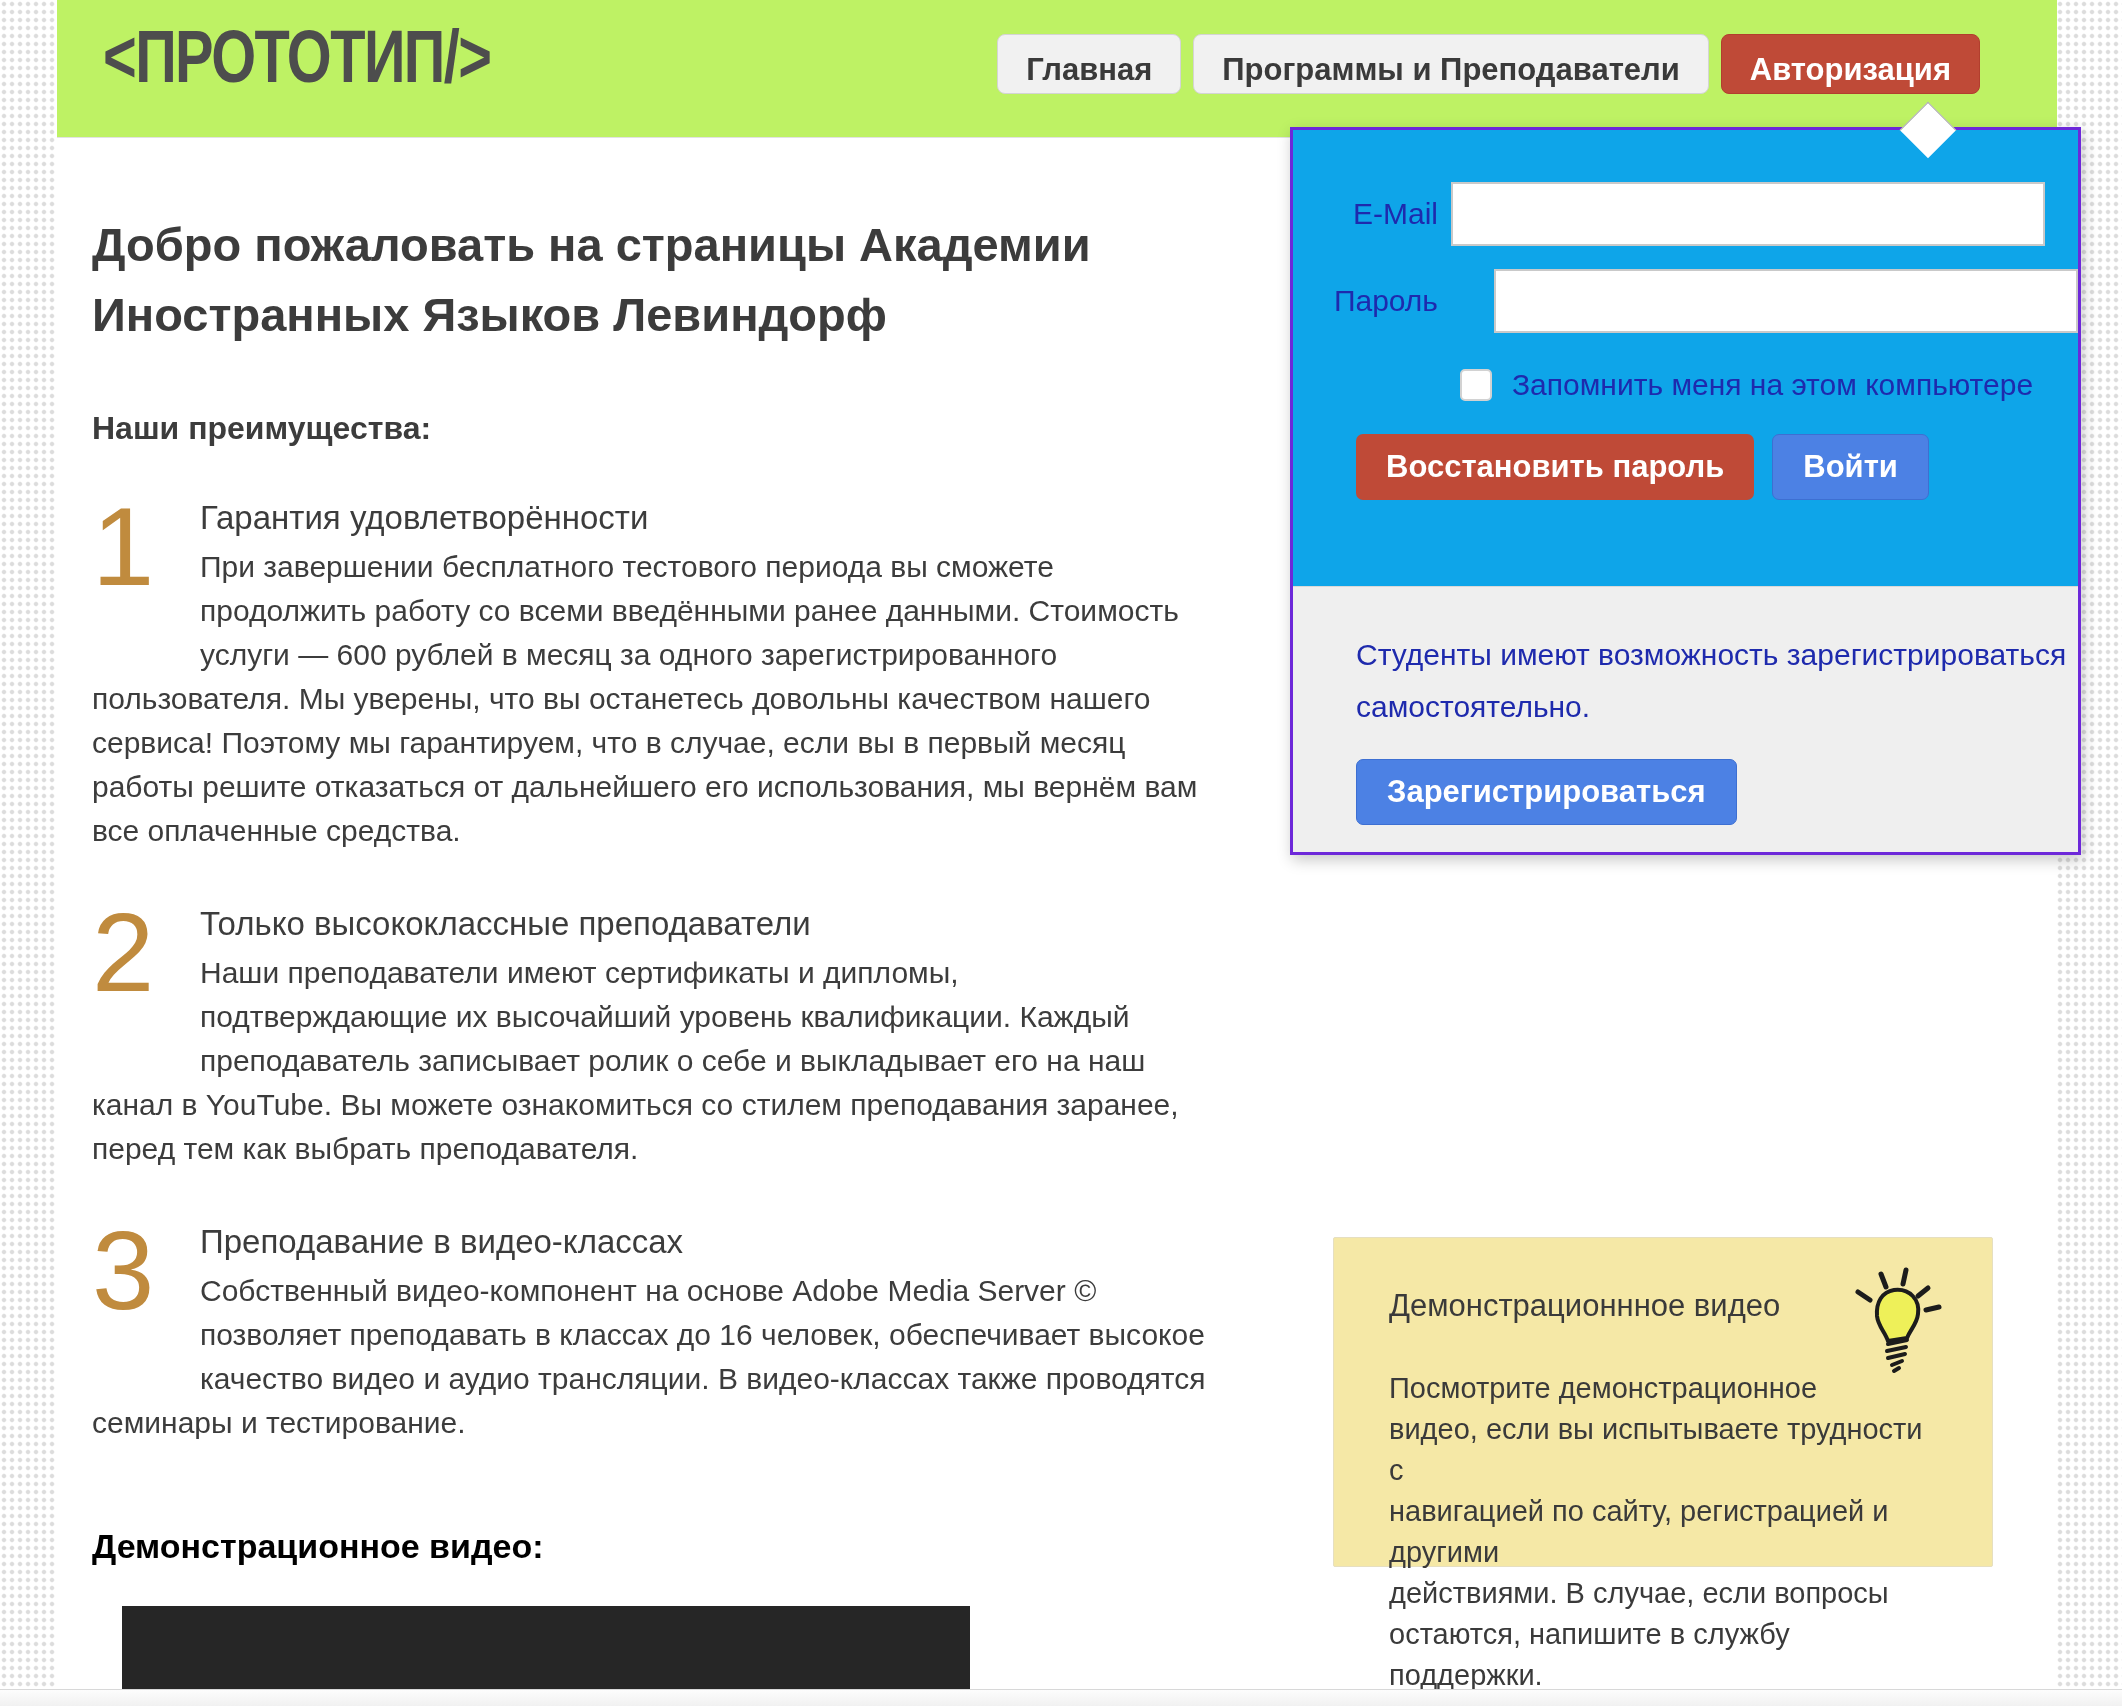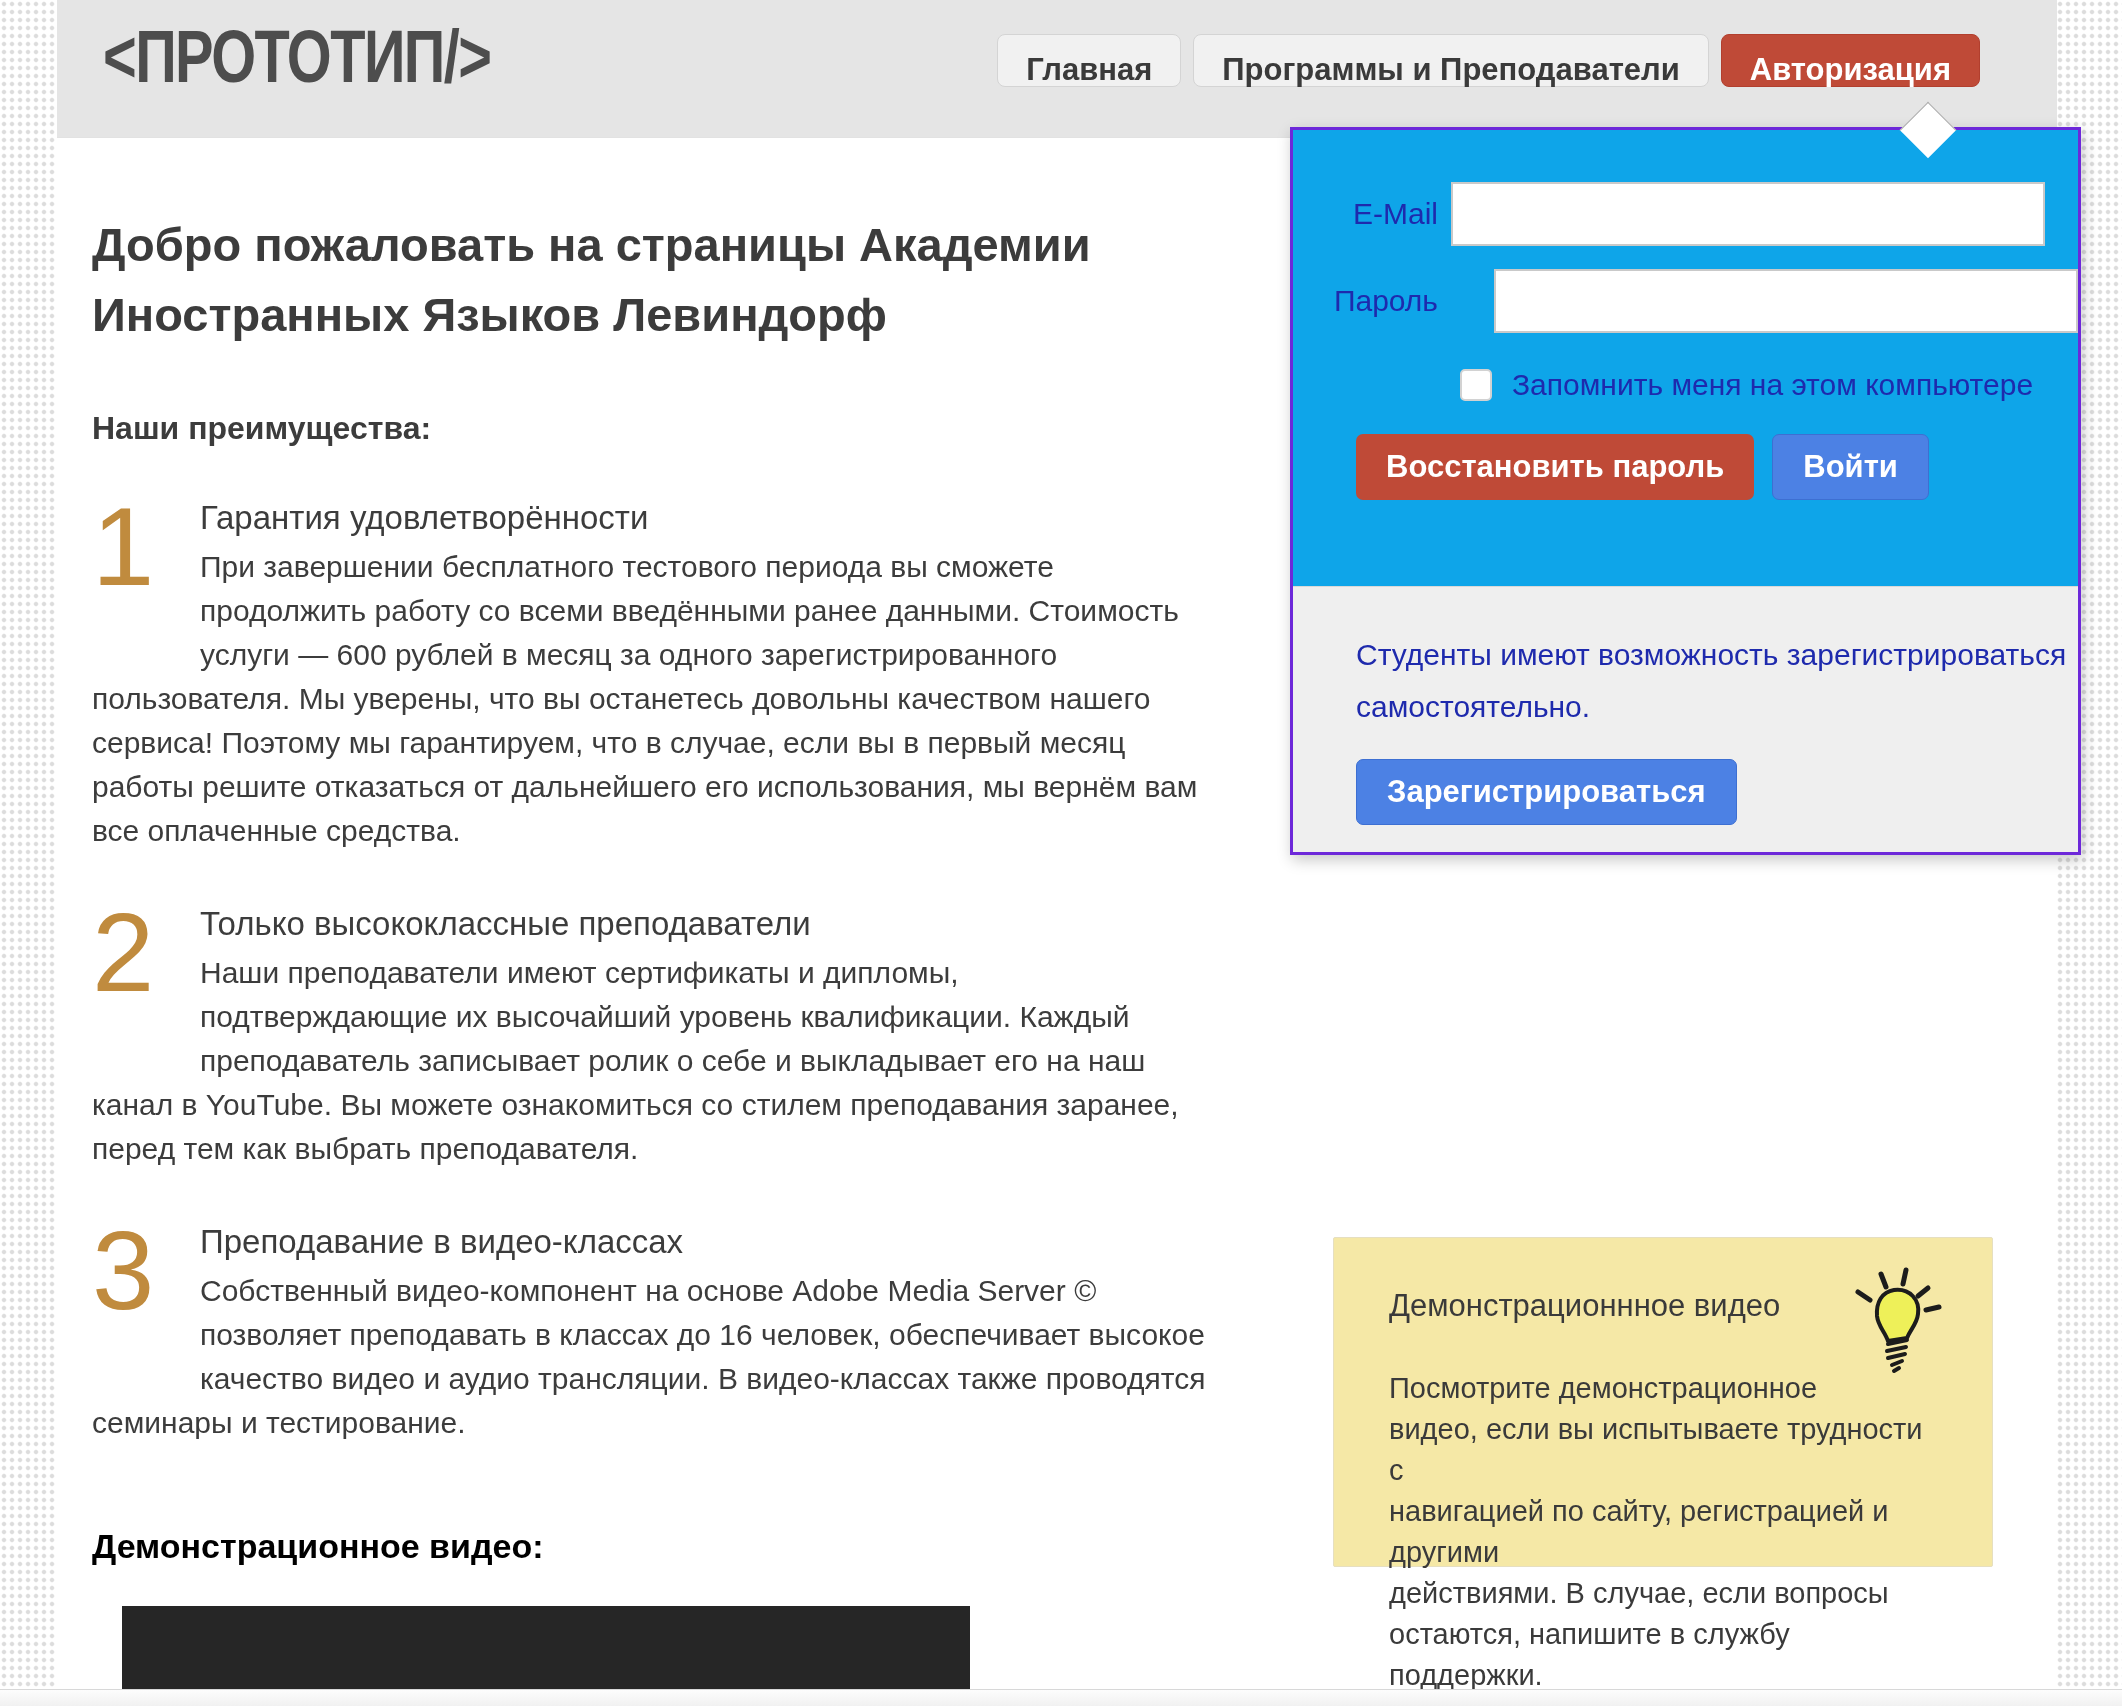--- a/index.html
+++ b/index.html
@@ -12,31 +12,31 @@
     background-image: radial-gradient(circle, #dcdcdc 1.5px, rgba(220,220,220,.35) 2.3px, transparent 2.8px);
     background-size: 8px 8px;
   }
   
   .content {
     position:absolute; left:57px; top:0; width:2000px; height:1706px;
     background:#ffffff;
   }
   
   .header {
-    position:relative; height:138px; background:#e5e5e5;
+    position:relative; height:138px; background:#bef264;
     border-bottom:1px solid #e2e2e2;
   }
   .logo {
     position:absolute; left:46px; top:16px; height:80px; display:flex; align-items:center;
     font-size:74px; font-weight:bold; color:#4d4d4d; letter-spacing:-2px;
     transform:scaleX(0.78); transform-origin:left center; white-space:nowrap;
   }
   .nav { position:absolute; top:34px; right:77px; display:flex; gap:12px; }
   .nav-btn {
-    height:53px; line-height:69px; padding:0 28px; font-size:31px; font-weight:bold;
+    height:60px; line-height:69px; padding:0 28px; font-size:31px; font-weight:bold;
     color:#3a3a3a; background:#f1f1f1; border:1px solid #d4d4d4; border-radius:8px;
     white-space:nowrap; cursor:pointer;
   }
   .nav-btn.active { background:#bf4a37; border-color:#b23f2e; color:#ffffff; }
   
   .panel {
     position:absolute; left:1290px; top:127px; width:791px; height:728px;
     background:#0ea5e9; border:3px solid #6d28d9; z-index:6;
     box-shadow:2px 5px 14px rgba(0,0,0,.22);
   }

